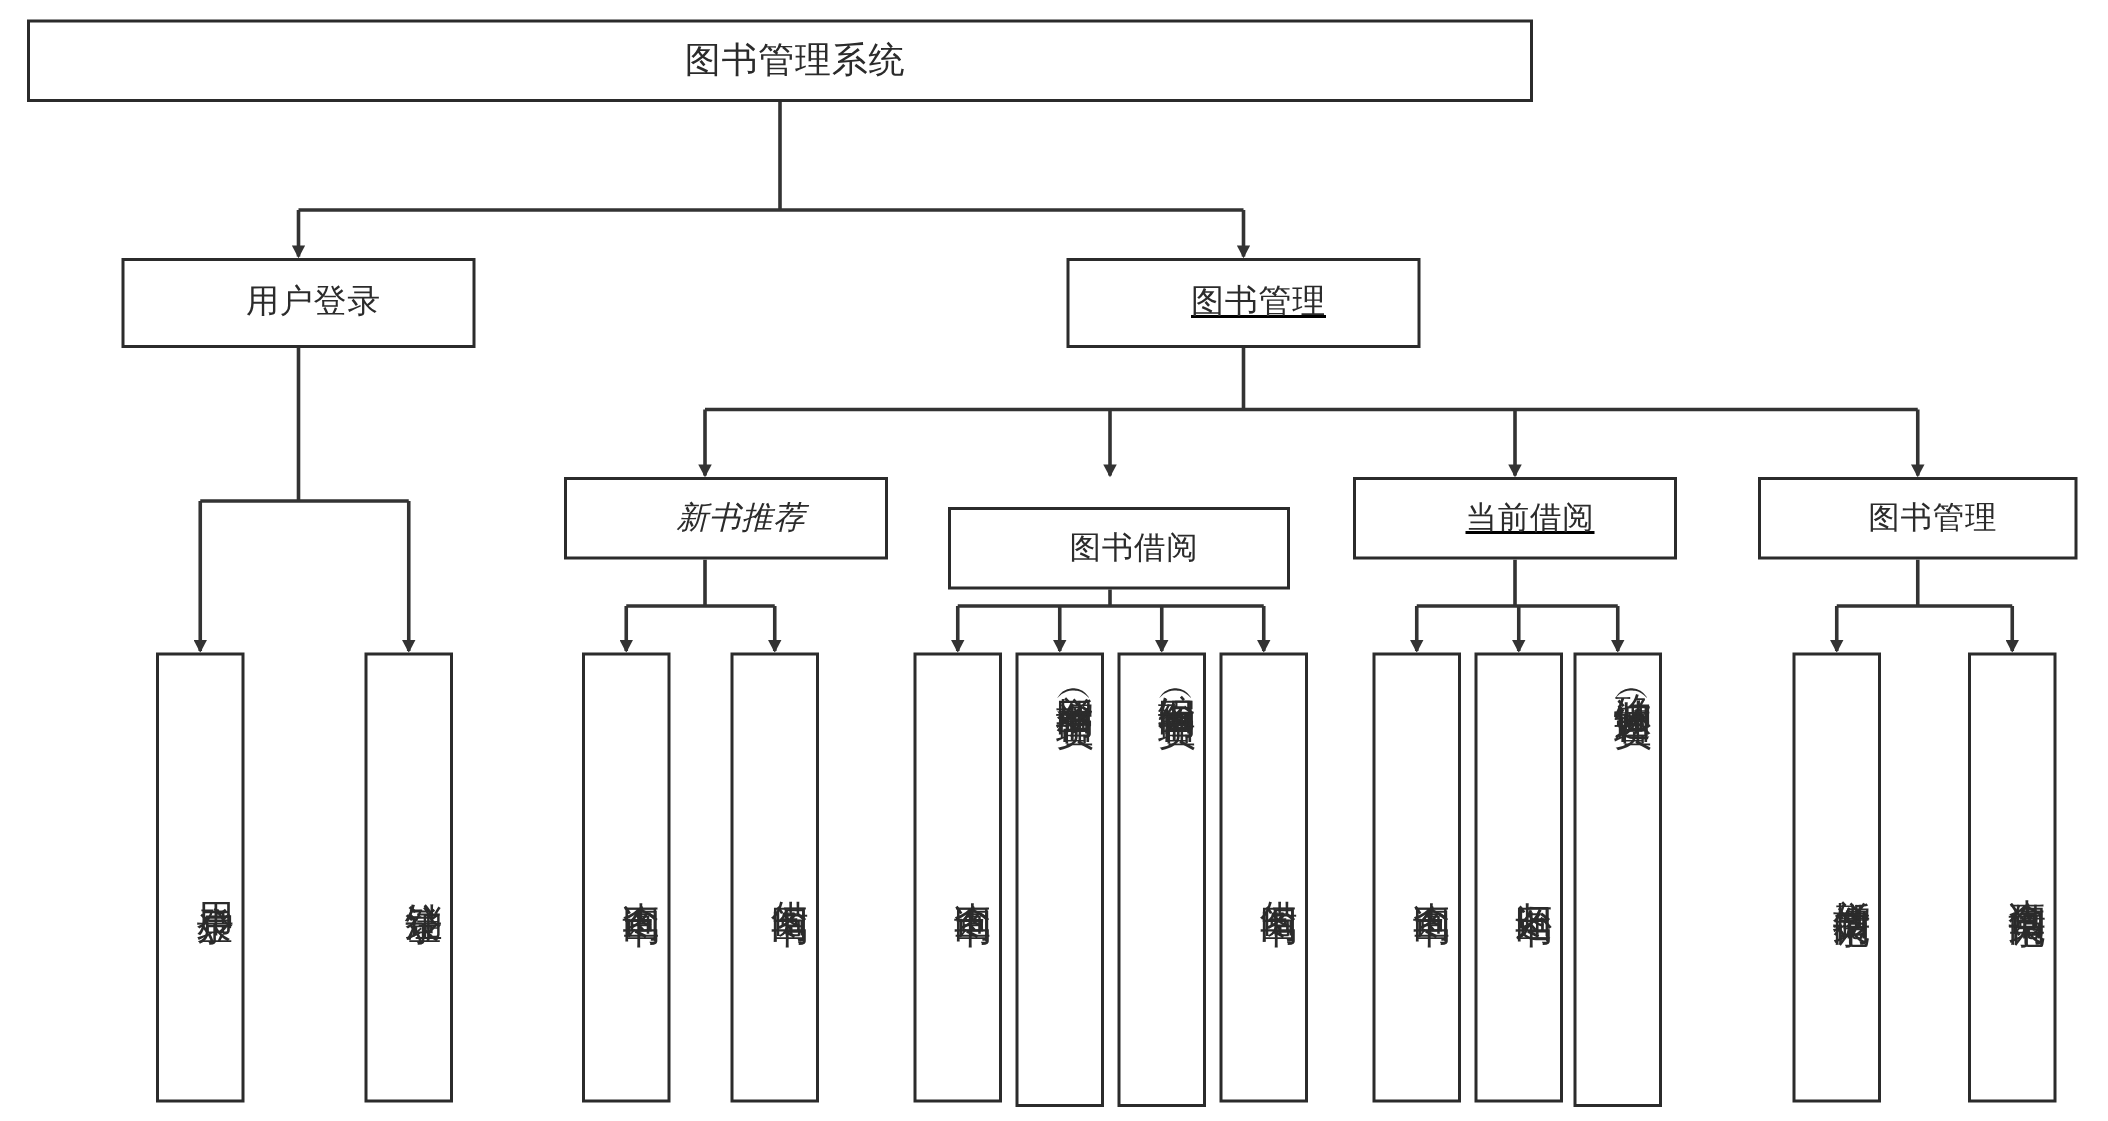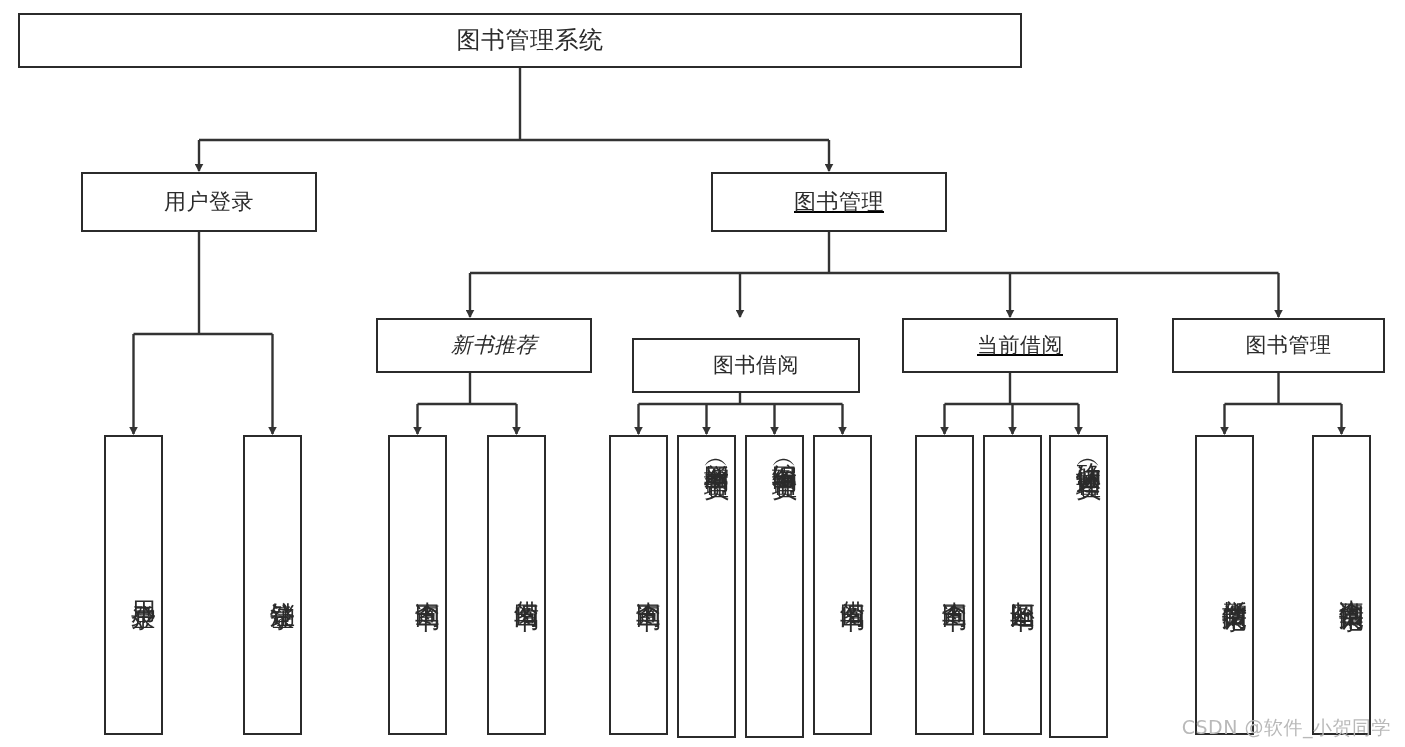--- a/index.html
+++ b/index.html
@@ -163,14 +163,13 @@
         <span class="node-label">确认归还（管理员）</span>
       </div>
       <div class="node-box node-leaf leaf-centered" style="left: 1195px; top: 435px; width: 59px; height: 300px;">
         <span class="node-label">新增借阅记录</span>
       </div>
       <div class="node-box node-leaf leaf-centered" style="left: 1312px; top: 435px; width: 59px; height: 300px;">
         <span class="node-label">查询借阅记录</span>
       </div>
     </div>
 
-  <div id="watermark">CSDN @软件_小贺同学</div>
 </div>
 
 </body></html>

